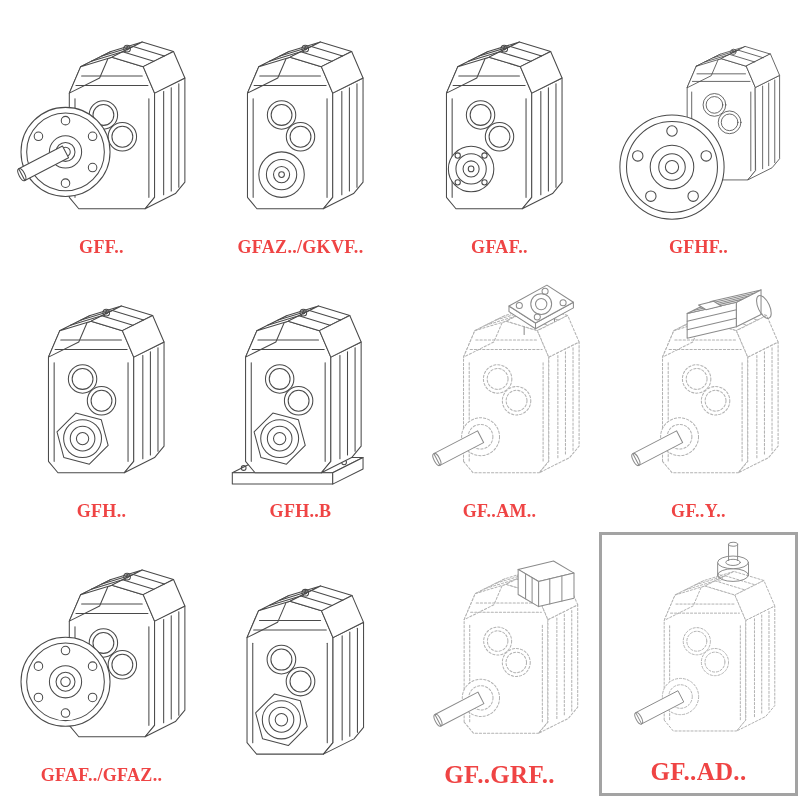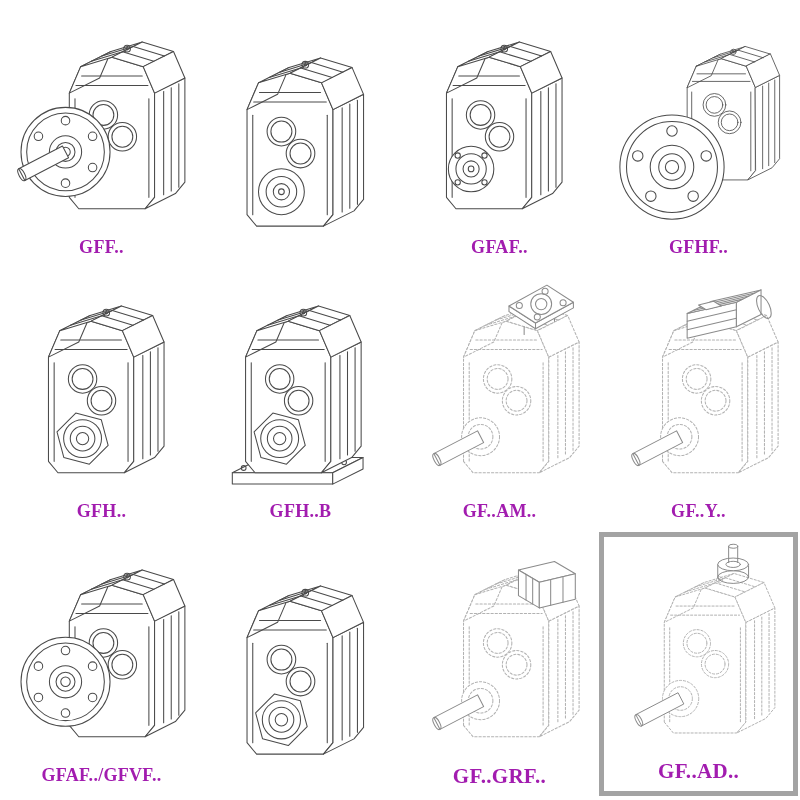--- a/index.html
+++ b/index.html
@@ -1,26 +1,26 @@
 <!DOCTYPE html>
 <html style="--ink: #4a4a4a; --ink-light: #b2b2b2;"><head>
 <meta charset="utf-8">
 <style>
   html,body{margin:0;padding:0;background:#fff;}
   .page{width:800px;height:800px;display:grid;grid-template-columns:repeat(4,1fr);grid-template-rows:repeat(3,1fr);padding:4px 2px;box-sizing:border-box;background:#fff;}
   .cell{margin:0;display:flex;flex-direction:column;align-items:center;justify-content:flex-end;min-width:0;min-height:0;box-sizing:border-box;}
-  .cell.framed{border:5px solid #a3a3a3;}
+  .cell.framed{border:3px solid #a3a3a3;}
   .art{flex:1 1 auto;width:100%;min-height:0;display:flex;align-items:center;justify-content:center;}
   .art svg{width:96%;height:98%;}
   svg *{fill:none;stroke:var(--ink,#4a4a4a);stroke-width:1.1;stroke-linejoin:round;stroke-linecap:round;}
   svg .f{fill:#fff;}
   svg.dash *{stroke:var(--ink-light,#b2b2b2);stroke-dasharray:2.4 2;}
   svg.dash .ov, svg.dash .ov *{stroke:#8b8b8b;stroke-dasharray:none;}
-  .label{font-family:"Liberation Serif","DejaVu Serif",serif;font-weight:700;font-size:18px;color:#a21caf;padding:2px 0 12px;line-height:1;letter-spacing:.3px;white-space:nowrap;}
-  .label.big{font-size:21px;padding-bottom:9px;}
+  .label{font-family:"Liberation Serif","DejaVu Serif",serif;font-weight:700;font-size:18px;color:#ef4444;padding:2px 0 12px;line-height:1;letter-spacing:.3px;white-space:nowrap;}
+  .label.big{font-size:25px;padding-bottom:9px;}
 </style>
 </head>
 <body>
 
 <div class="page">
   <div style="display:contents" id="grid"><figure class="cell">
         <div class="art">
           <svg viewBox="-66 -52 200 240" class="solid" preserveAspectRatio="xMidYMid meet">
             <g transform="translate(0,0)">
               <polygon points="0.0,150.0 0.0,40.0 12.0,12.0 45.0,2.0 78.0,12.0 90.0,40.0 90.0,150.0 80.0,162.0 10.0,162.0" class="f"></polygon>
@@ -92,20 +92,21 @@
               <circle cx="36" cy="63" r="11" class=""></circle>
               <circle cx="56" cy="86" r="15" class="f"></circle>
               <circle cx="56" cy="86" r="11" class=""></circle>
               <circle cx="36" cy="126" r="24" class="f"></circle>
               <circle cx="36" cy="126" r="16" class=""></circle>
               <circle cx="36" cy="126" r="8.5" class=""></circle>
               <circle cx="36" cy="126" r="3" class=""></circle>
             </g>
           </svg>
         </div>
+        <figcaption class="label">GFAZ../GKVF..</figcaption>
       </figure><figure class="cell">
         <div class="art">
           <svg viewBox="-66 -52 200 240" class="solid" preserveAspectRatio="xMidYMid meet">
             <g transform="translate(-22,0)">
               <polygon points="0.0,150.0 0.0,40.0 12.0,12.0 45.0,2.0 78.0,12.0 90.0,40.0 90.0,150.0 80.0,162.0 10.0,162.0" class="f"></polygon>
               <polygon points="90.0,40.0 122.0,24.0 122.0,134.0 112.0,146.0 80.0,162.0 90.0,150.0" class="f"></polygon>
               <polygon points="0.0,40.0 12.0,12.0 44.0,-4.0 32.0,24.0" class="f"></polygon>
               <polygon points="12.0,12.0 45.0,2.0 77.0,-14.0 44.0,-4.0" class="f"></polygon>
               <polygon points="45.0,2.0 78.0,12.0 110.0,-4.0 77.0,-14.0" class="f"></polygon>
               <polygon points="78.0,12.0 90.0,40.0 122.0,24.0 110.0,-4.0" class="f"></polygon>
@@ -389,21 +390,21 @@
               <circle cx="24.578838324886476" cy="120.5" r="4.5" class=""></circle>
               <circle cx="-3.999999999999998" cy="137" r="4.5" class=""></circle>
               <circle cx="-32.578838324886476" cy="120.5" r="4.5" class=""></circle>
               <circle cx="-32.578838324886476" cy="87.5" r="4.5" class=""></circle>
               <circle cx="-4" cy="104" r="17" class="f"></circle>
               <circle cx="-4" cy="104" r="10" class=""></circle>
               <circle cx="-4" cy="104" r="5" class=""></circle>
             </g>
           </svg>
         </div>
-        <figcaption class="label">GFAF../GFVF..</figcaption>
+        <figcaption class="label">GFAF../GFAZ..</figcaption>
       </figure><figure class="cell">
         <div class="art">
           <svg viewBox="-66 -52 200 240" class="solid" preserveAspectRatio="xMidYMid meet">
             <g transform="translate(-22,0)">
               <polygon points="0.0,150.0 0.0,40.0 12.0,12.0 45.0,2.0 78.0,12.0 90.0,40.0 90.0,150.0 80.0,162.0 10.0,162.0" class="f"></polygon>
               <polygon points="90.0,40.0 122.0,24.0 122.0,134.0 112.0,146.0 80.0,162.0 90.0,150.0" class="f"></polygon>
               <polygon points="0.0,40.0 12.0,12.0 44.0,-4.0 32.0,24.0" class="f"></polygon>
               <polygon points="12.0,12.0 45.0,2.0 77.0,-14.0 44.0,-4.0" class="f"></polygon>
               <polygon points="45.0,2.0 78.0,12.0 110.0,-4.0 77.0,-14.0" class="f"></polygon>
               <polygon points="78.0,12.0 90.0,40.0 122.0,24.0 110.0,-4.0" class="f"></polygon>

